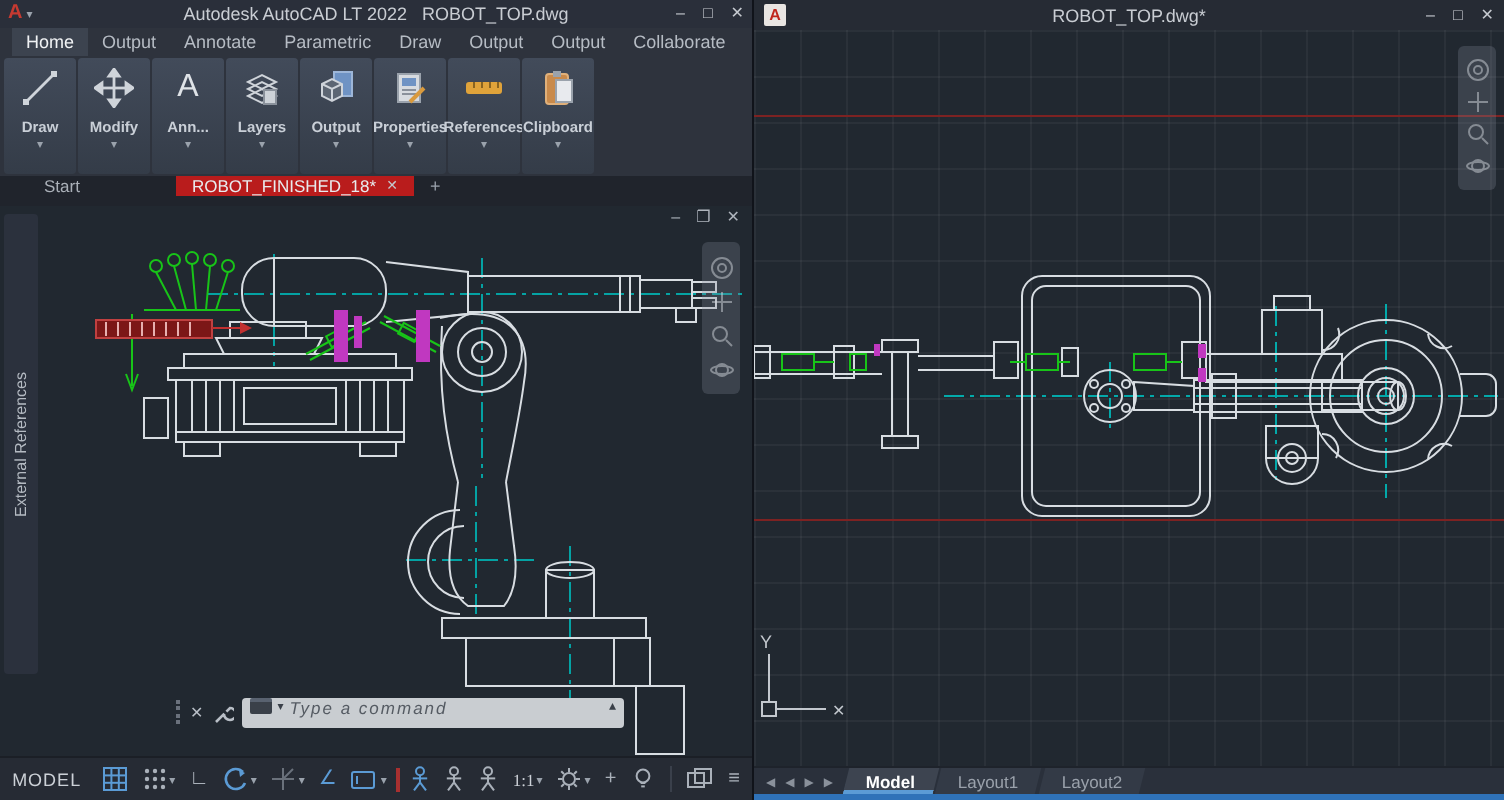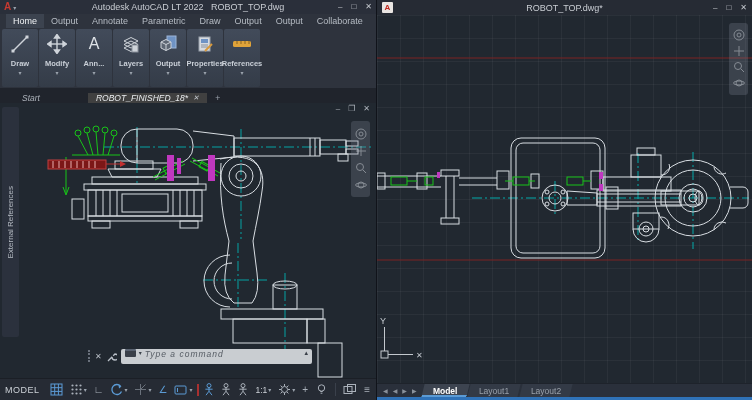--- a/index.html
+++ b/index.html
@@ -15,23 +15,23 @@
   .winbtns{margin-left:auto;display:flex;gap:9px;align-items:center;z-index:2;}
   .winbtn{color:#c6cad0;font-size:8px;line-height:8px;cursor:default;}
   .ribbontabs{height:14px;background:#2e333d;display:flex;align-items:stretch;padding-left:6px;font-size:9px;}
   .rtab{padding:0 7px;display:flex;align-items:center;color:#b6bcc4;}
   .rtab.active{background:#3c434f;color:#f0f2f4;}
   .ribbon{height:60px;background:#2e333d;display:flex;padding:1px 0 1px 2px;gap:1px;}
   .panel{width:36px;background:linear-gradient(#424b5a,#343c48);border-radius:2px;display:flex;flex-direction:column;align-items:center;}
   .panel .pic{height:30px;display:flex;align-items:center;justify-content:center;}
   .panel .plabel{font-size:7.5px;color:#c9cfd7;line-height:9px;white-space:nowrap;font-weight:bold;}
   .panel .pcaret{font-size:6px;color:#9aa2ac;line-height:10px;}
-  .filetabs{height:15px;background:#20242c;display:flex;align-items:flex-end;padding-left:14px;font-size:8.5px;font-style:italic;}
+  .filetabs{height:15px;background:#20242c;display:flex;align-items:flex-start;padding-left:14px;font-size:8.5px;}
   .ftab{display:flex;align-items:center;padding:0 8px;color:#aab0b8;gap:5px;}
-  .ftab.active{background:#404040;color:#e8ebee;margin-left:40px;}
+  .ftab.active{background:#b91c1c;color:#e8ebee;margin-left:40px;}
   .ftab .x{font-size:7px;color:#c3c8ce;}
   .ftab-plus{margin-left:8px;display:flex;align-items:center;color:#9aa2ac;font-size:9px;}
   .canvas{position:absolute;left:0;right:0;top:103px;bottom:22px;background:#212830;overflow:hidden;}
   .xref-panel{position:absolute;left:2px;top:4px;width:17px;height:230px;background:#2b313d;border-radius:2px;display:flex;align-items:center;justify-content:center;}
   .xref-panel span{writing-mode:vertical-rl;transform:rotate(180deg);font-size:8px;color:#b4bac2;white-space:nowrap;}
   .docbtns{position:absolute;right:6px;top:2px;display:flex;gap:8px;z-index:5;}
   .docbtn{color:#aeb4bc;font-size:8px;line-height:8px;}
   .navbar{position:absolute;width:19px;border-radius:3px;background:rgba(130,138,150,.28);display:flex;flex-direction:column;align-items:center;justify-content:space-around;padding:4px 0;z-index:4;}
   .navbar svg{opacity:.5;}
   #nav-left{right:6px;top:18px;height:76px;}
@@ -43,21 +43,21 @@
   .cmd-caret{font-size:6px;color:#3a4049;}
   .cmd-text{flex:1;font-size:8.5px;font-style:italic;color:#555b63;letter-spacing:1px;}
   .cmd-up{font-size:7px;color:#3a4049;}
   .statusbar{position:absolute;left:0;right:0;bottom:0;height:22px;background:#262b34;border-top:1px solid #1b1f26;display:flex;align-items:center;justify-content:flex-end;gap:3px;padding-right:4px;}
   .sb-model{font-size:9px;color:#ccd1d7;letter-spacing:.5px;padding:0 5px;}
   .sb-btn{display:flex;align-items:center;gap:1px;padding:1px 2px;border-radius:2px;}
   .sb-caret{font-size:6px;color:#9aa2ac;}
   .sb-glyph{font-size:10px;line-height:12px;}
   .blue{color:#5b9bd5;}
   .gray{color:#aab1ba;}
-  .sb-text{font-size:8.5px;color:#ccd1d7;}
+  .sb-text{font-size:8.5px;color:#ccd1d7;font-family:Liberation Serif, serif;}
   .sb-sep-red{width:2px;height:12px;background:#a83030;}
   .sb-sep{width:1px;height:13px;background:#3a404b;margin:0 2px;}
   
   #win-right{left:376px;width:376px;background:#262b34;border-left:1px solid #10131a;}
   .titlebar2{position:relative;height:15px;background:#262b34;display:flex;align-items:center;padding:0 5px;}
   .logo-sq{width:11px;height:11px;background:#e9e5e2;border-radius:1px;display:flex;align-items:center;justify-content:center;}
   .logo-sq span{color:#c0261c;font-weight:bold;font-size:8px;line-height:8px;}
   .canvas2{position:absolute;left:0;right:0;top:15px;bottom:17px;background:#212830;overflow:hidden;
     background-image:repeating-linear-gradient(to right,rgba(255,255,255,0.045) 0 1px,transparent 1px 23px),
                      repeating-linear-gradient(to bottom,rgba(255,255,255,0.045) 0 1px,transparent 1px 23px);}
@@ -174,20 +174,31 @@
         <div class="pic">
           <svg width="22" height="20">
               <rect x="2" y="7" width="18" height="6" rx="1.5" fill="#e0a33a"></rect>
               <line x1="6" y1="7" x2="6" y2="10" stroke="#8a6420"></line>
               <line x1="10" y1="7" x2="10" y2="10" stroke="#8a6420"></line>
               <line x1="14" y1="7" x2="14" y2="10" stroke="#8a6420"></line>
               <line x1="18" y1="7" x2="18" y2="10" stroke="#8a6420"></line>
             </svg>
         </div>
         <div class="plabel">References</div>
+        <div class="pcaret">▾</div>
+      </div>
+      <div class="panel">
+        <div class="pic">
+          <svg width="20" height="20" fill="none">
+              <rect x="4" y="3" width="11" height="15" rx="1.5" fill="#c98a4b" stroke="#e0b07a"></rect>
+              <rect x="7.5" y="1.5" width="4" height="3" fill="#9aa2ac"></rect>
+              <rect x="9" y="6" width="8" height="11" fill="#e8eaee" stroke="#9aa2ac"></rect>
+            </svg>
+        </div>
+        <div class="plabel">Clipboard</div>
         <div class="pcaret">▾</div>
       </div>
     </div>
 
     <div class="filetabs">
       <div class="ftab">
           <span>Start</span>
         </div>
       <div class="ftab active">
         <span>ROBOT_FINISHED_18*</span>

